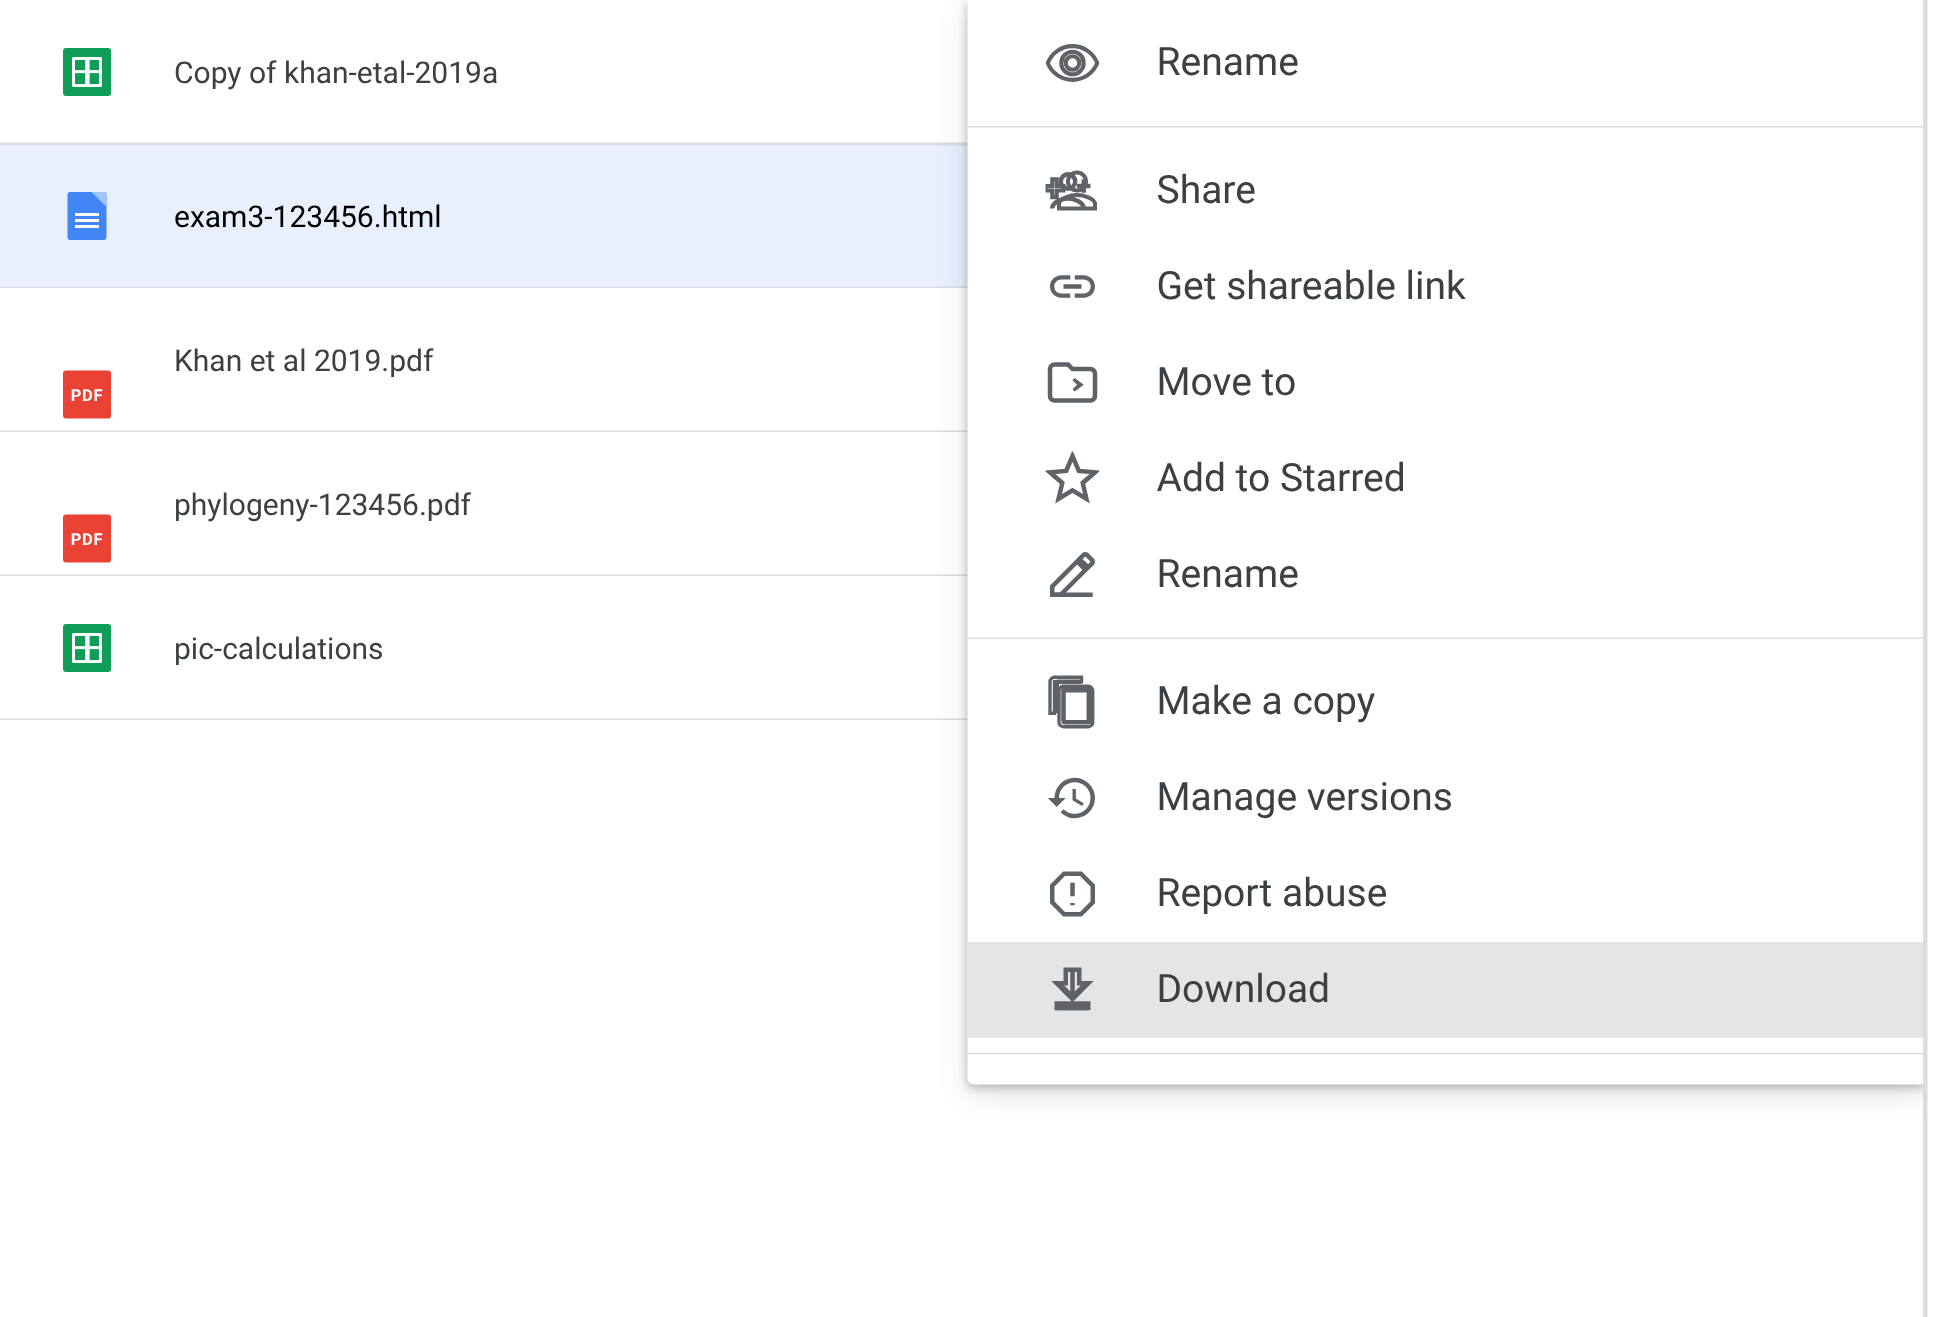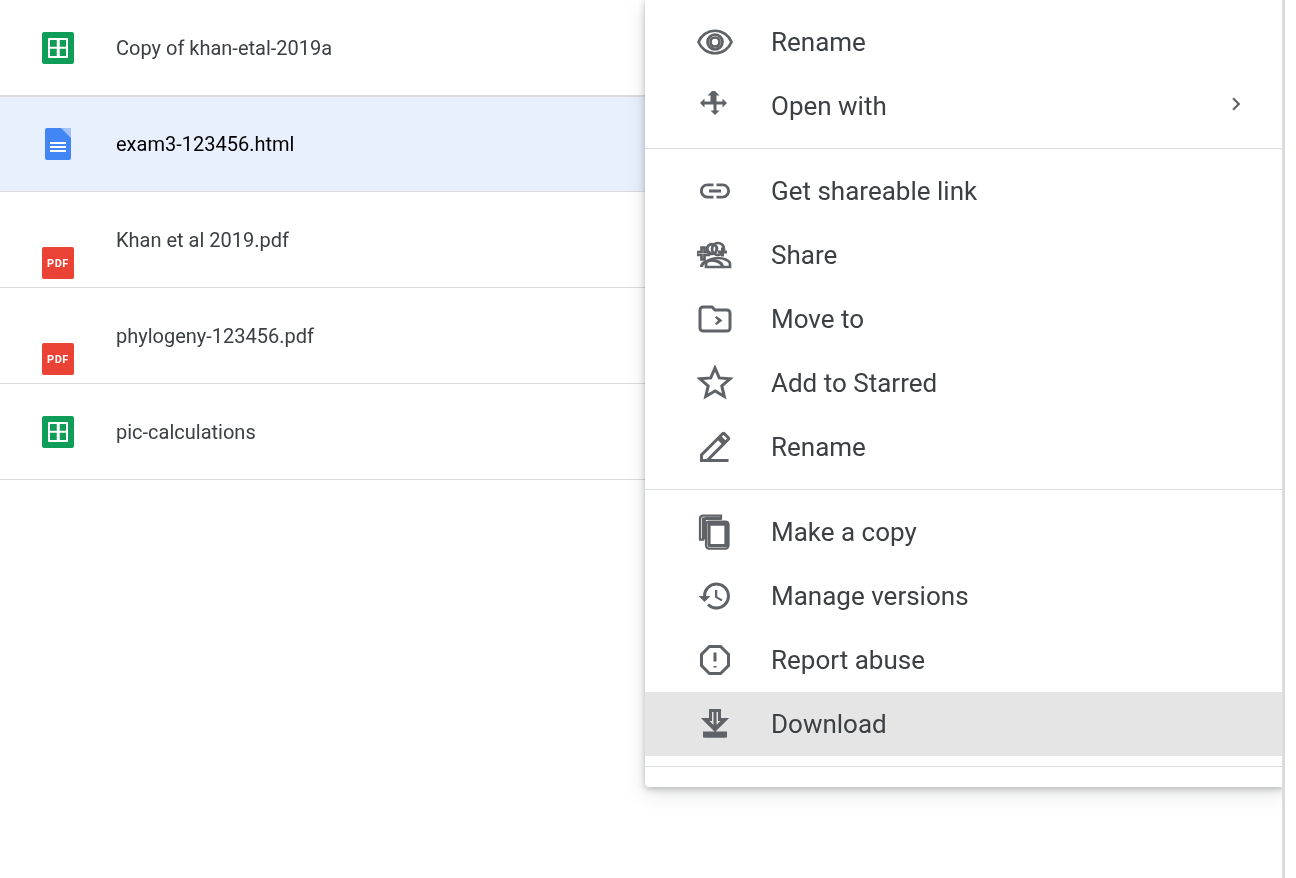--- a/index.html
+++ b/index.html
@@ -210,57 +210,44 @@
 
   <div class="menu-item">
     <span class="menu-icon">
       <svg viewBox="0 0 24 24">
           <path d="M12 4.5C7 4.5 2.73 7.61 1 12c1.73 4.39 6 7.5 11 7.5s9.27-3.11 11-7.5c-1.73-4.39-6-7.5-11-7.5zM12 17c-2.76 0-5-2.24-5-5s2.24-5 5-5 5 2.24 5 5-2.24 5-5 5zm0-8a3 3 0 100 6 3 3 0 000-6z" fill="none" stroke="#5f6368" stroke-width="1.8"></path>
         </svg>
     </span>
     <span class="menu-label">Rename</span>
   </div>
 
-  <div class="menu-item">
-    <span class="menu-icon">
-      <svg viewBox="0 0 24 24">
-          <path d="M12 2l3 3h-2v4h4V7l3 3-3 3v-2h-4v4h2l-3 3-3-3h2v-4H5v2l-3-3 3-3v2h4V5H7l3-3z"></path>
-        </svg>
-    </span>
-    <span class="menu-label">Open with</span>
-    <span class="menu-arrow">
-      <svg viewBox="0 0 24 24">
-          <path d="M8.59 16.59L13.17 12 8.59 7.41 10 6l6 6-6 6z"></path>
-        </svg>
-    </span>
-  </div>
 
   <div class="menu-separator"></div>
-
-  <div class="menu-item">
-    <span class="menu-icon">
-      <svg viewBox="0 0 24 24">
-          <path d="M3.9 12c0-1.71 1.39-3.1 3.1-3.1h4V7H7c-2.76 0-5 2.24-5 5s2.24 5 5 5h4v-1.9H7c-1.71 0-3.1-1.39-3.1-3.1zM8 13h8v-2H8v2zm9-6h-4v1.9h4c1.71 0 3.1 1.39 3.1 3.1s-1.39 3.1-3.1 3.1h-4V17h4c2.76 0 5-2.24 5-5s-2.24-5-5-5z"></path>
-        </svg>
-    </span>
-    <span class="menu-label">Get shareable link</span>
-  </div>
 
   <div class="menu-item">
     <span class="menu-icon">
       <svg viewBox="0 0 24 24">
           <path d="M15 12c2.21 0 4-1.79 4-4s-1.79-4-4-4-4 1.79-4 4 1.79 4 4 4zm-9-2V7H4v3H1v2h3v3h2v-3h3v-2H6zm9 4c-2.67 0-8 1.34-8 4v2h16v-2c0-2.66-5.33-4-8-4z" transform="translate(-1 0)" fill="none" stroke="#5f6368" stroke-width="1.8"></path>
           <circle cx="10" cy="8" r="3.2" fill="none" stroke="#5f6368" stroke-width="2"></circle>
           <path d="M3 20c0-3 4.5-4.5 7-4.5s7 1.5 7 4.5" fill="none" stroke="#5f6368" stroke-width="2"></path>
           <path d="M17 7v6M14 10h6" stroke="#5f6368" stroke-width="2"></path>
         </svg>
     </span>
     <span class="menu-label">Share</span>
   </div>
 
+  <div class="menu-item">
+    <span class="menu-icon">
+      <svg viewBox="0 0 24 24">
+          <path d="M3.9 12c0-1.71 1.39-3.1 3.1-3.1h4V7H7c-2.76 0-5 2.24-5 5s2.24 5 5 5h4v-1.9H7c-1.71 0-3.1-1.39-3.1-3.1zM8 13h8v-2H8v2zm9-6h-4v1.9h4c1.71 0 3.1 1.39 3.1 3.1s-1.39 3.1-3.1 3.1h-4V17h4c2.76 0 5-2.24 5-5s-2.24-5-5-5z"></path>
+        </svg>
+    </span>
+    <span class="menu-label">Get shareable link</span>
+  </div>
+
 
   <div class="menu-item">
     <span class="menu-icon">
       <svg viewBox="0 0 24 24">
           <path d="M20 6h-8l-2-2H4c-1.1 0-2 .9-2 2v12c0 1.1.9 2 2 2h16c1.1 0 2-.9 2-2V8c0-1.1-.9-2-2-2z" fill="none" stroke="#5f6368" stroke-width="2"></path>
           <path d="M9 13h5l-2-2 1-1 4 3-4 3-1-1 2-2H9z"></path>
         </svg>
     </span>
     <span class="menu-label">Move to</span>
   </div>

